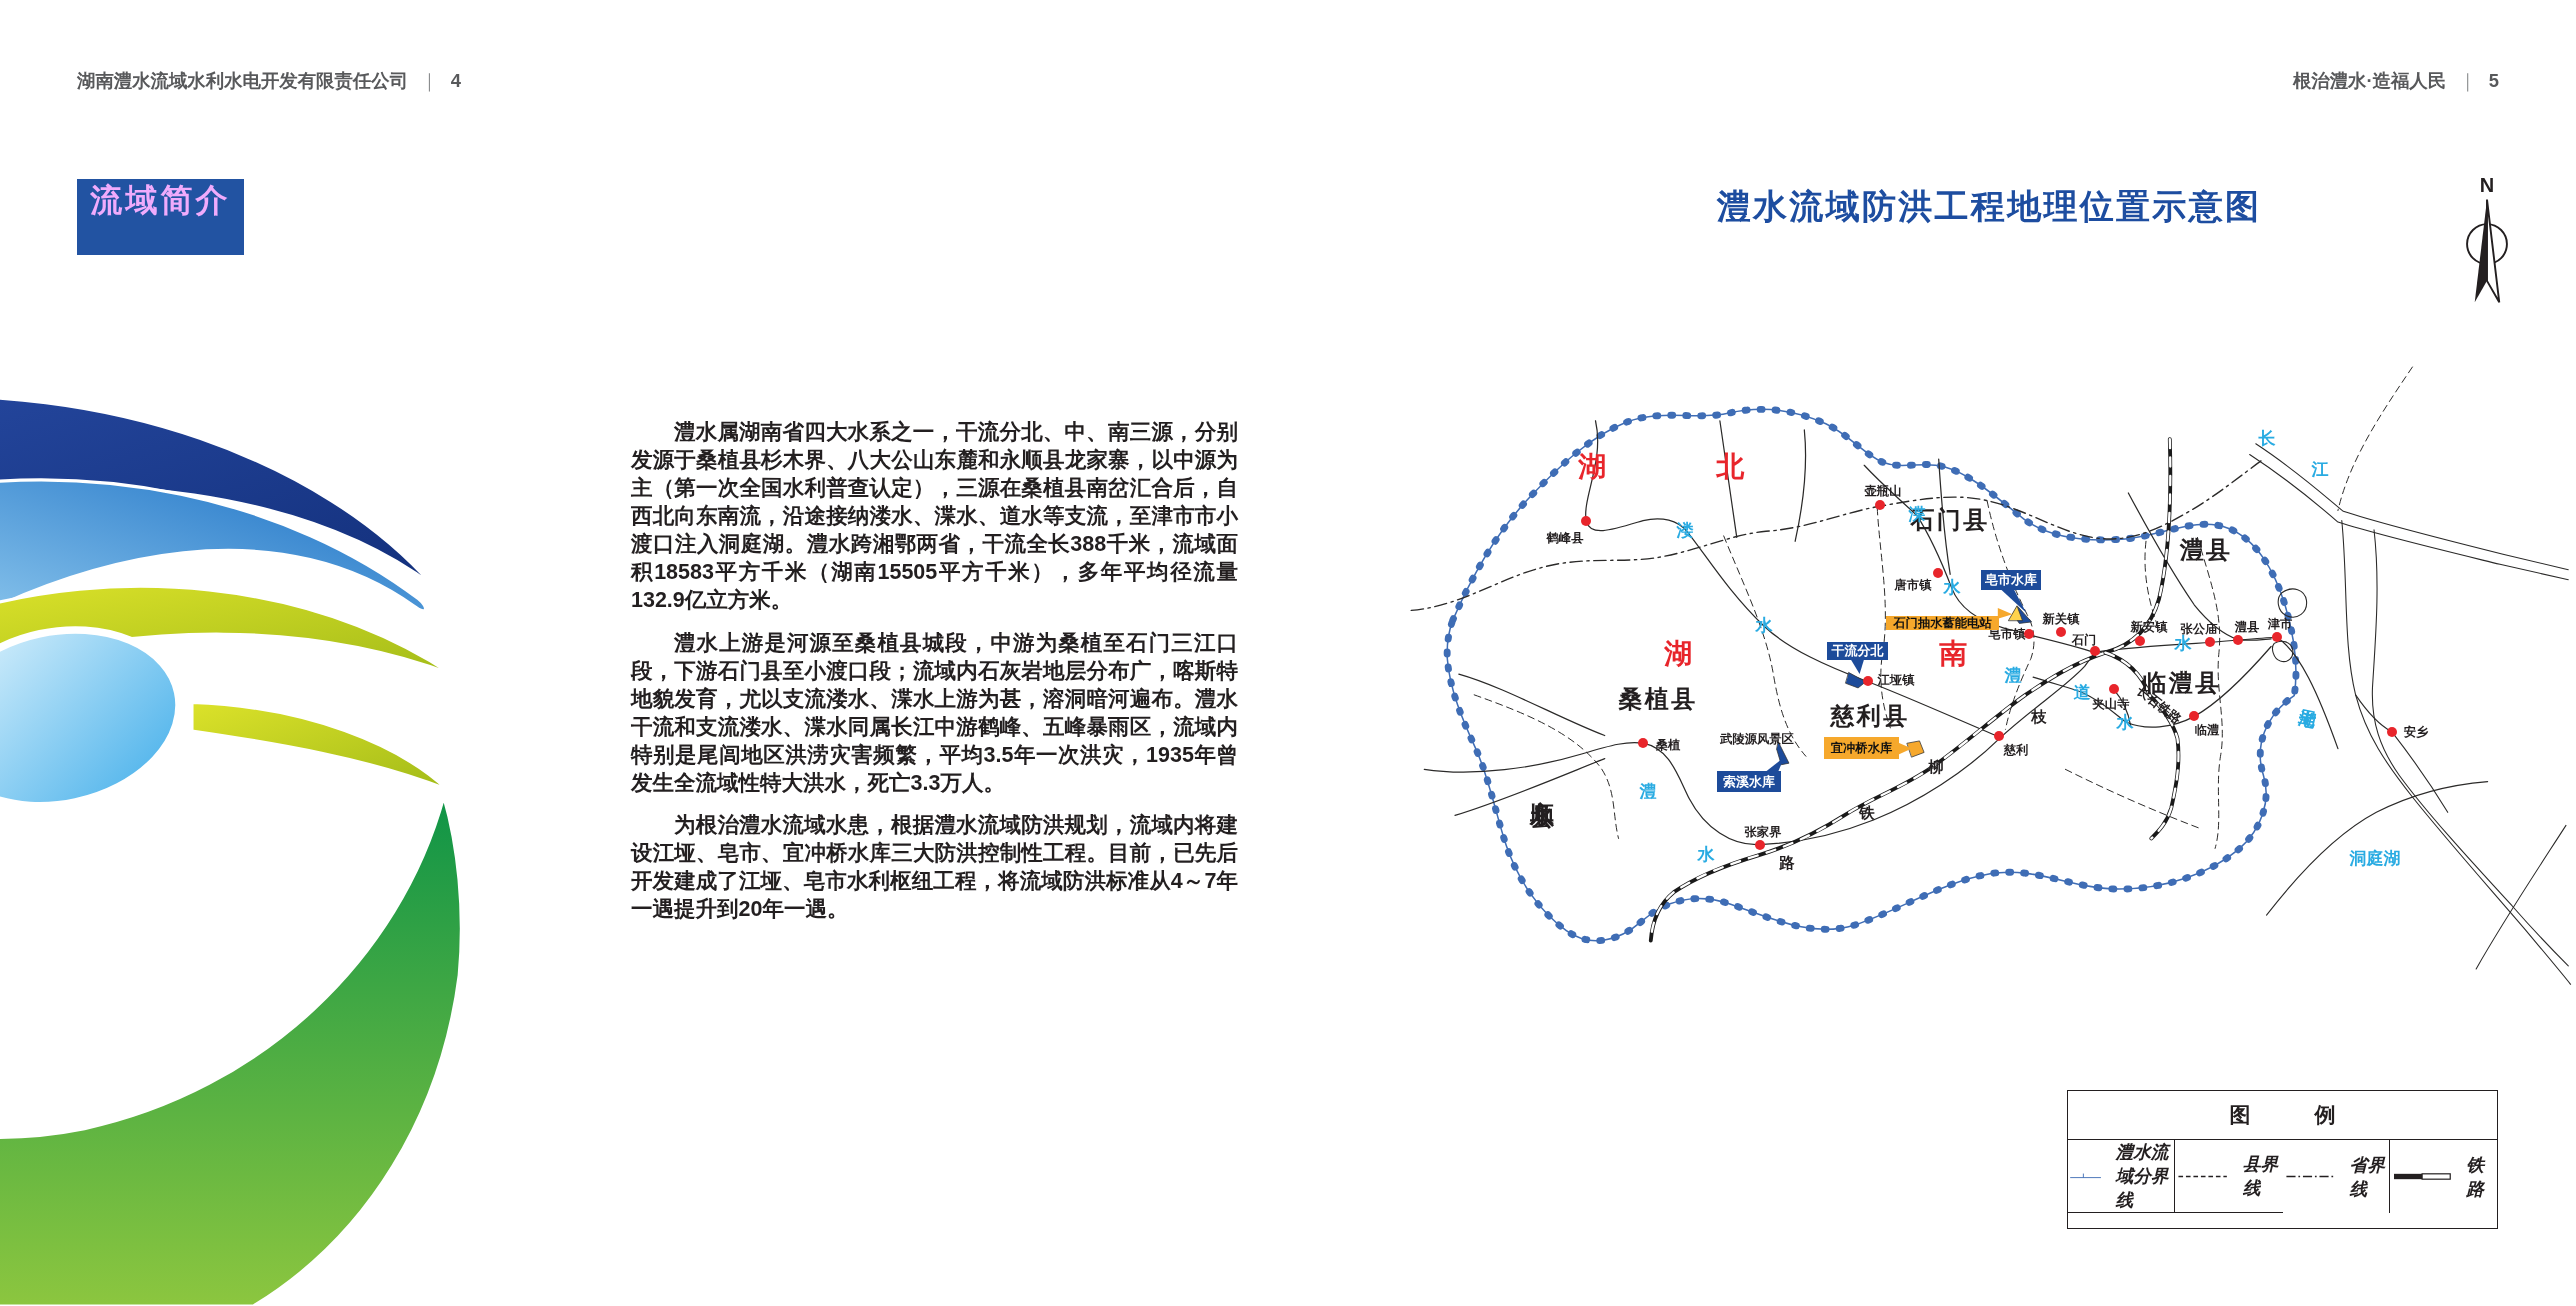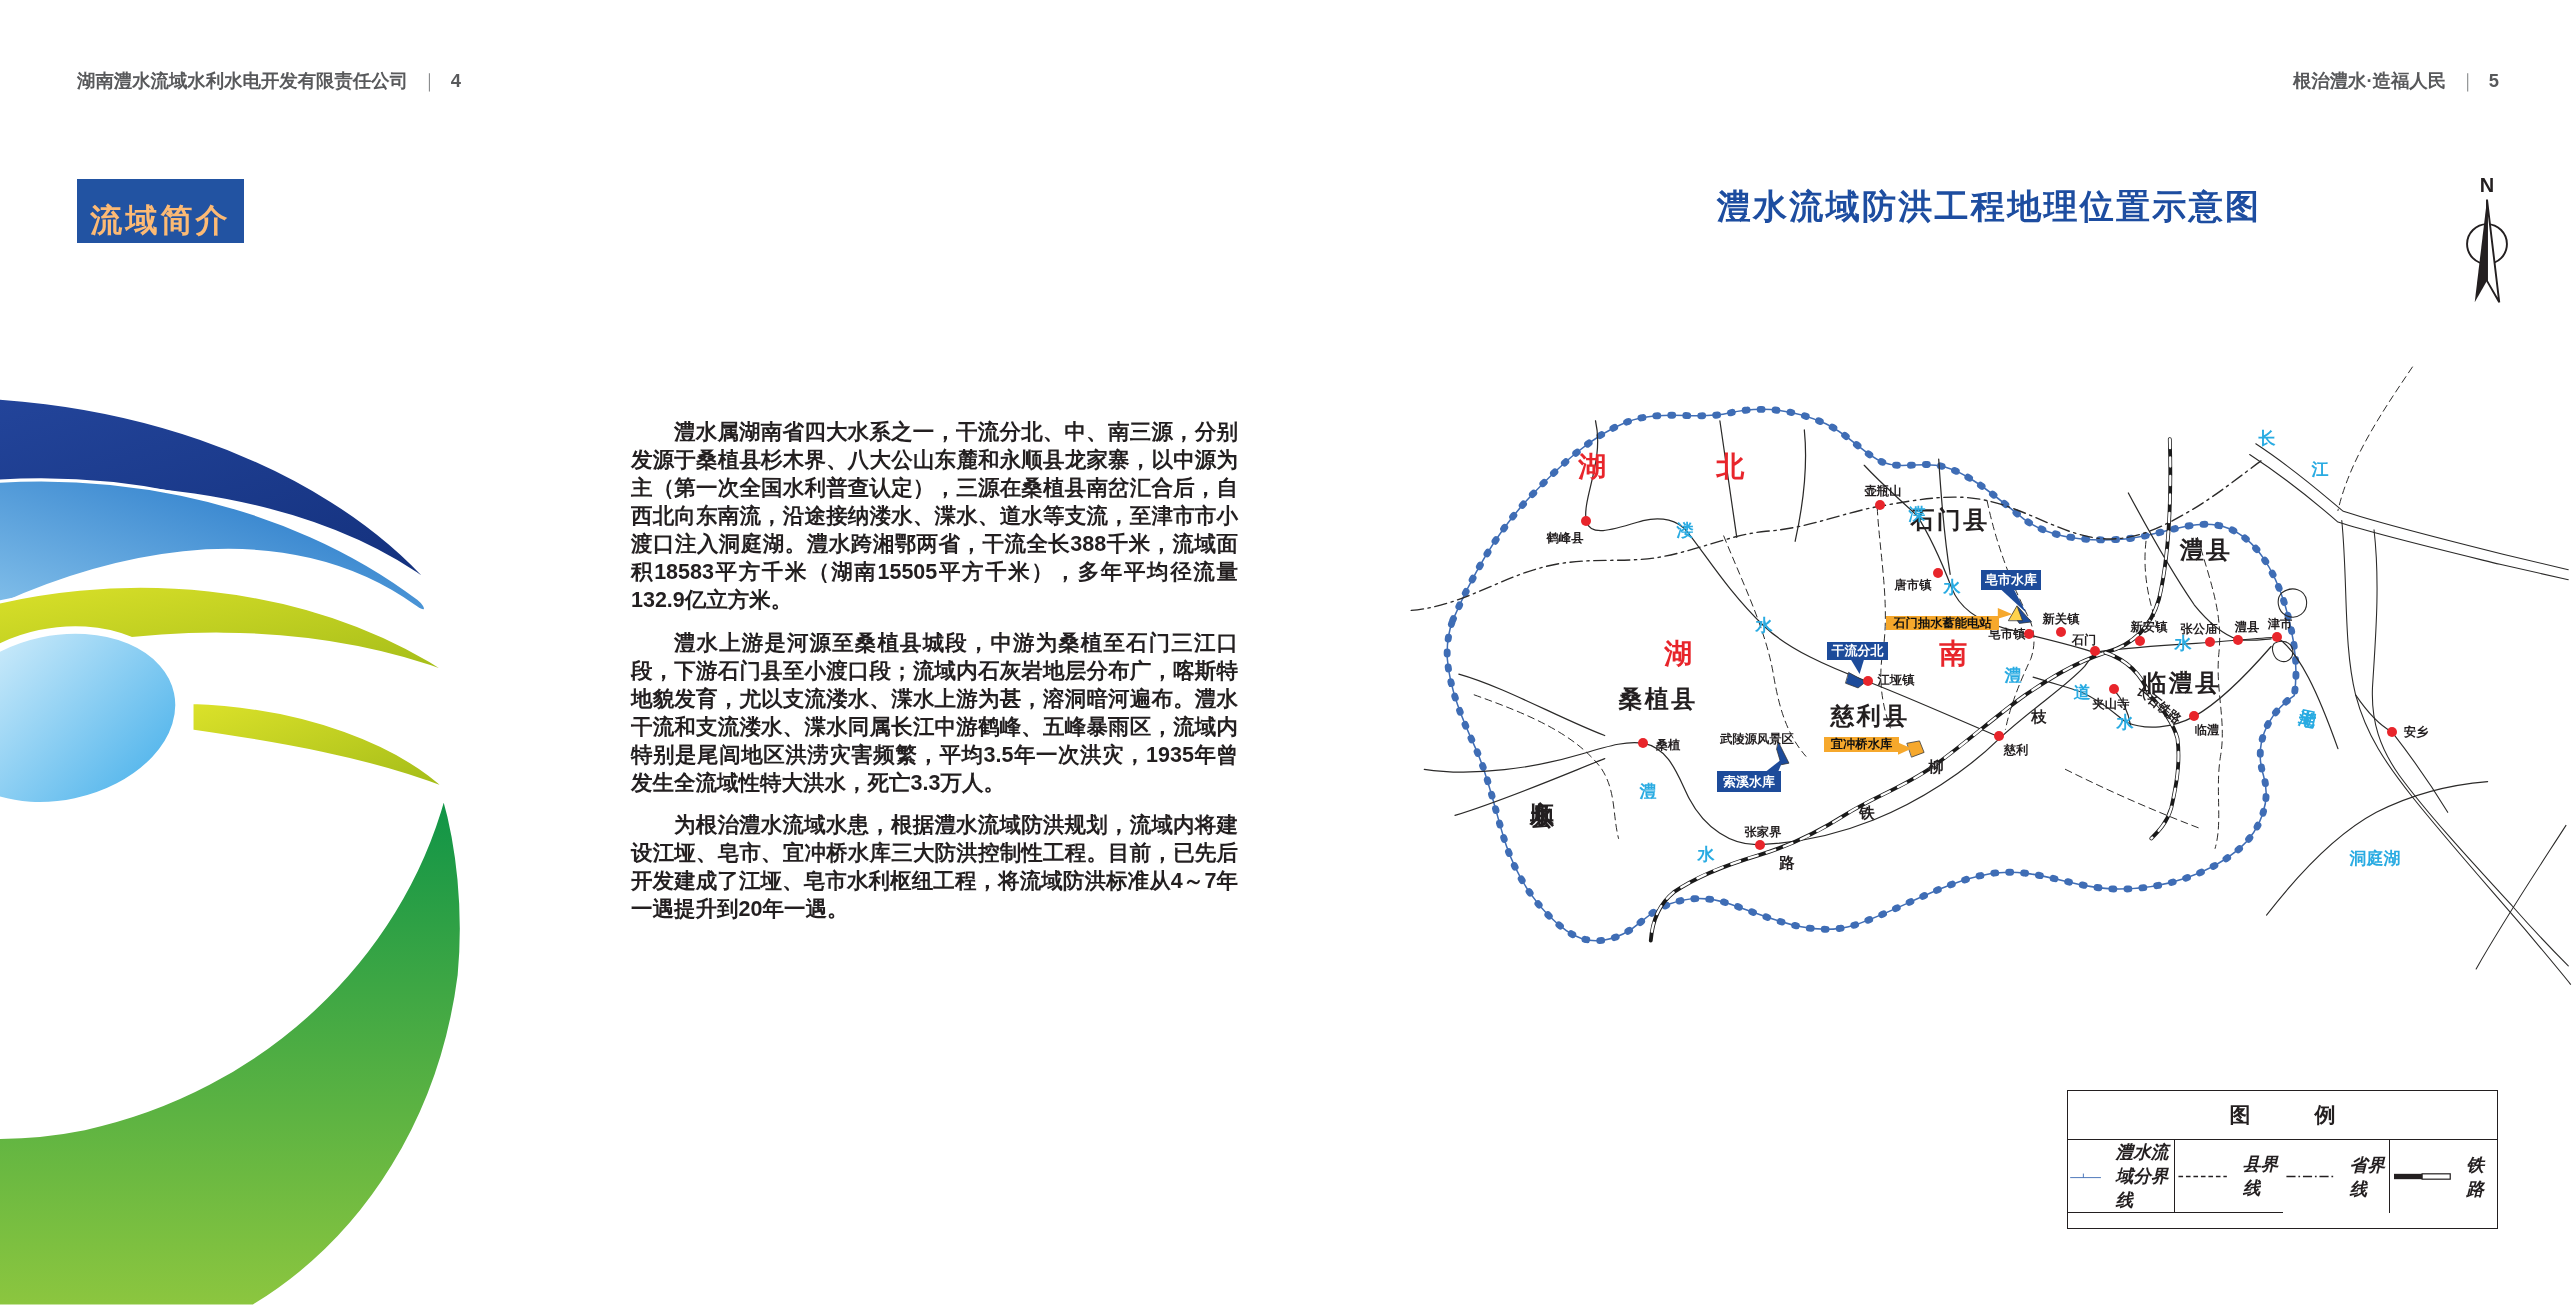--- a/index.html
+++ b/index.html
@@ -7,23 +7,23 @@
     width:2576px;height:1306px;position:relative;background:#ffffff;overflow:hidden;
     font-family:"Liberation Sans","DejaVu Sans",sans-serif;color:#231f20;
   }
   
   .pagehead{position:absolute;top:68px;font-size:18.4px;font-weight:bold;color:#58595b;white-space:nowrap;}
   .pagehead .sep{margin:0 12.3px;color:#8a8c8e;font-weight:normal;}
   #head-left{left:77px;}
   #head-right{right:77px;}
   
   .title-block{
-    position:absolute;left:77px;top:179px;width:167px;height:64px;background:#2253a2;
-    display:flex;align-items:flex-end;justify-content:center;
-    color:#fdba74;font-size:32px;font-weight:bold;letter-spacing:3.1px;
+    position:absolute;left:77px;top:179px;width:167px;height:76px;background:#2253a2;
+    display:flex;align-items:flex-start;justify-content:center;
+    color:#f0abfc;font-size:32px;font-weight:bold;letter-spacing:3.1px;
   }
   .article{
     position:absolute;left:631px;top:418px;width:607px;
     font-size:21.5px;font-weight:bold;line-height:28px;text-align:justify;color:#231f20;
   }
   .article p{margin:0 0 14.6px 0;text-indent:2em;}
   
   .map-title{
     position:absolute;left:1628px;top:184px;width:722px;text-align:center;
     font-size:34px;font-weight:bold;color:#1d4da0;letter-spacing:2.3px;
@@ -268,21 +268,21 @@
     <div class="city-dot" style="left: 1643px; top: 743px;"></div>
     <span class="ml town" style="left: 1668px; top: 745px; font-family: Liberation Serif, serif;">桑植</span>
     <div class="city-dot" style="left: 1760px; top: 845px;"></div>
     <span class="ml town" style="left: 1763px; top: 832px;">张家界</span>
     <div class="city-dot" style="left: 1868px; top: 681px;"></div>
     <span class="ml town" style="left: 1896px; top: 680px;">江垭镇</span>
     <div class="callout blue" style="left: 1827px; top: 642px; width: 61px; height: 18.4px;">干流分北</div>
     <div class="callout blue" style="left: 1981px; top: 570px; width: 60px; height: 20px;">皂市水库</div>
     <div class="callout blue" style="left: 1717px; top: 771px; width: 64px; height: 21px;">索溪水库</div>
     <div class="callout orange" style="left: 1886px; top: 616px; width: 113px; height: 14px;">石门抽水蓄能电站</div>
-    <div class="callout orange" style="left: 1824px; top: 737px; width: 75px; height: 15px; font-family: Liberation Serif, serif;">宜冲桥水库</div>
+    <div class="callout orange" style="left: 1824px; top: 737px; width: 75px; height: 22px; font-family: Liberation Serif, serif;">宜冲桥水库</div>
   </div>
 
 <div class="legend">
   <div class="legend-title">图　例</div>
   <div class="legend-grid">
     <div class="legend-cell">
       <svg width="74" height="17" viewBox="0 0 96 22">
         <line x1="6" y1="14" x2="90" y2="14" stroke="#3f6db5" stroke-width="2.5"></line>
         <line x1="42" y1="14" x2="42" y2="3" stroke="#3f6db5" stroke-width="2.5"></line>
       </svg>

